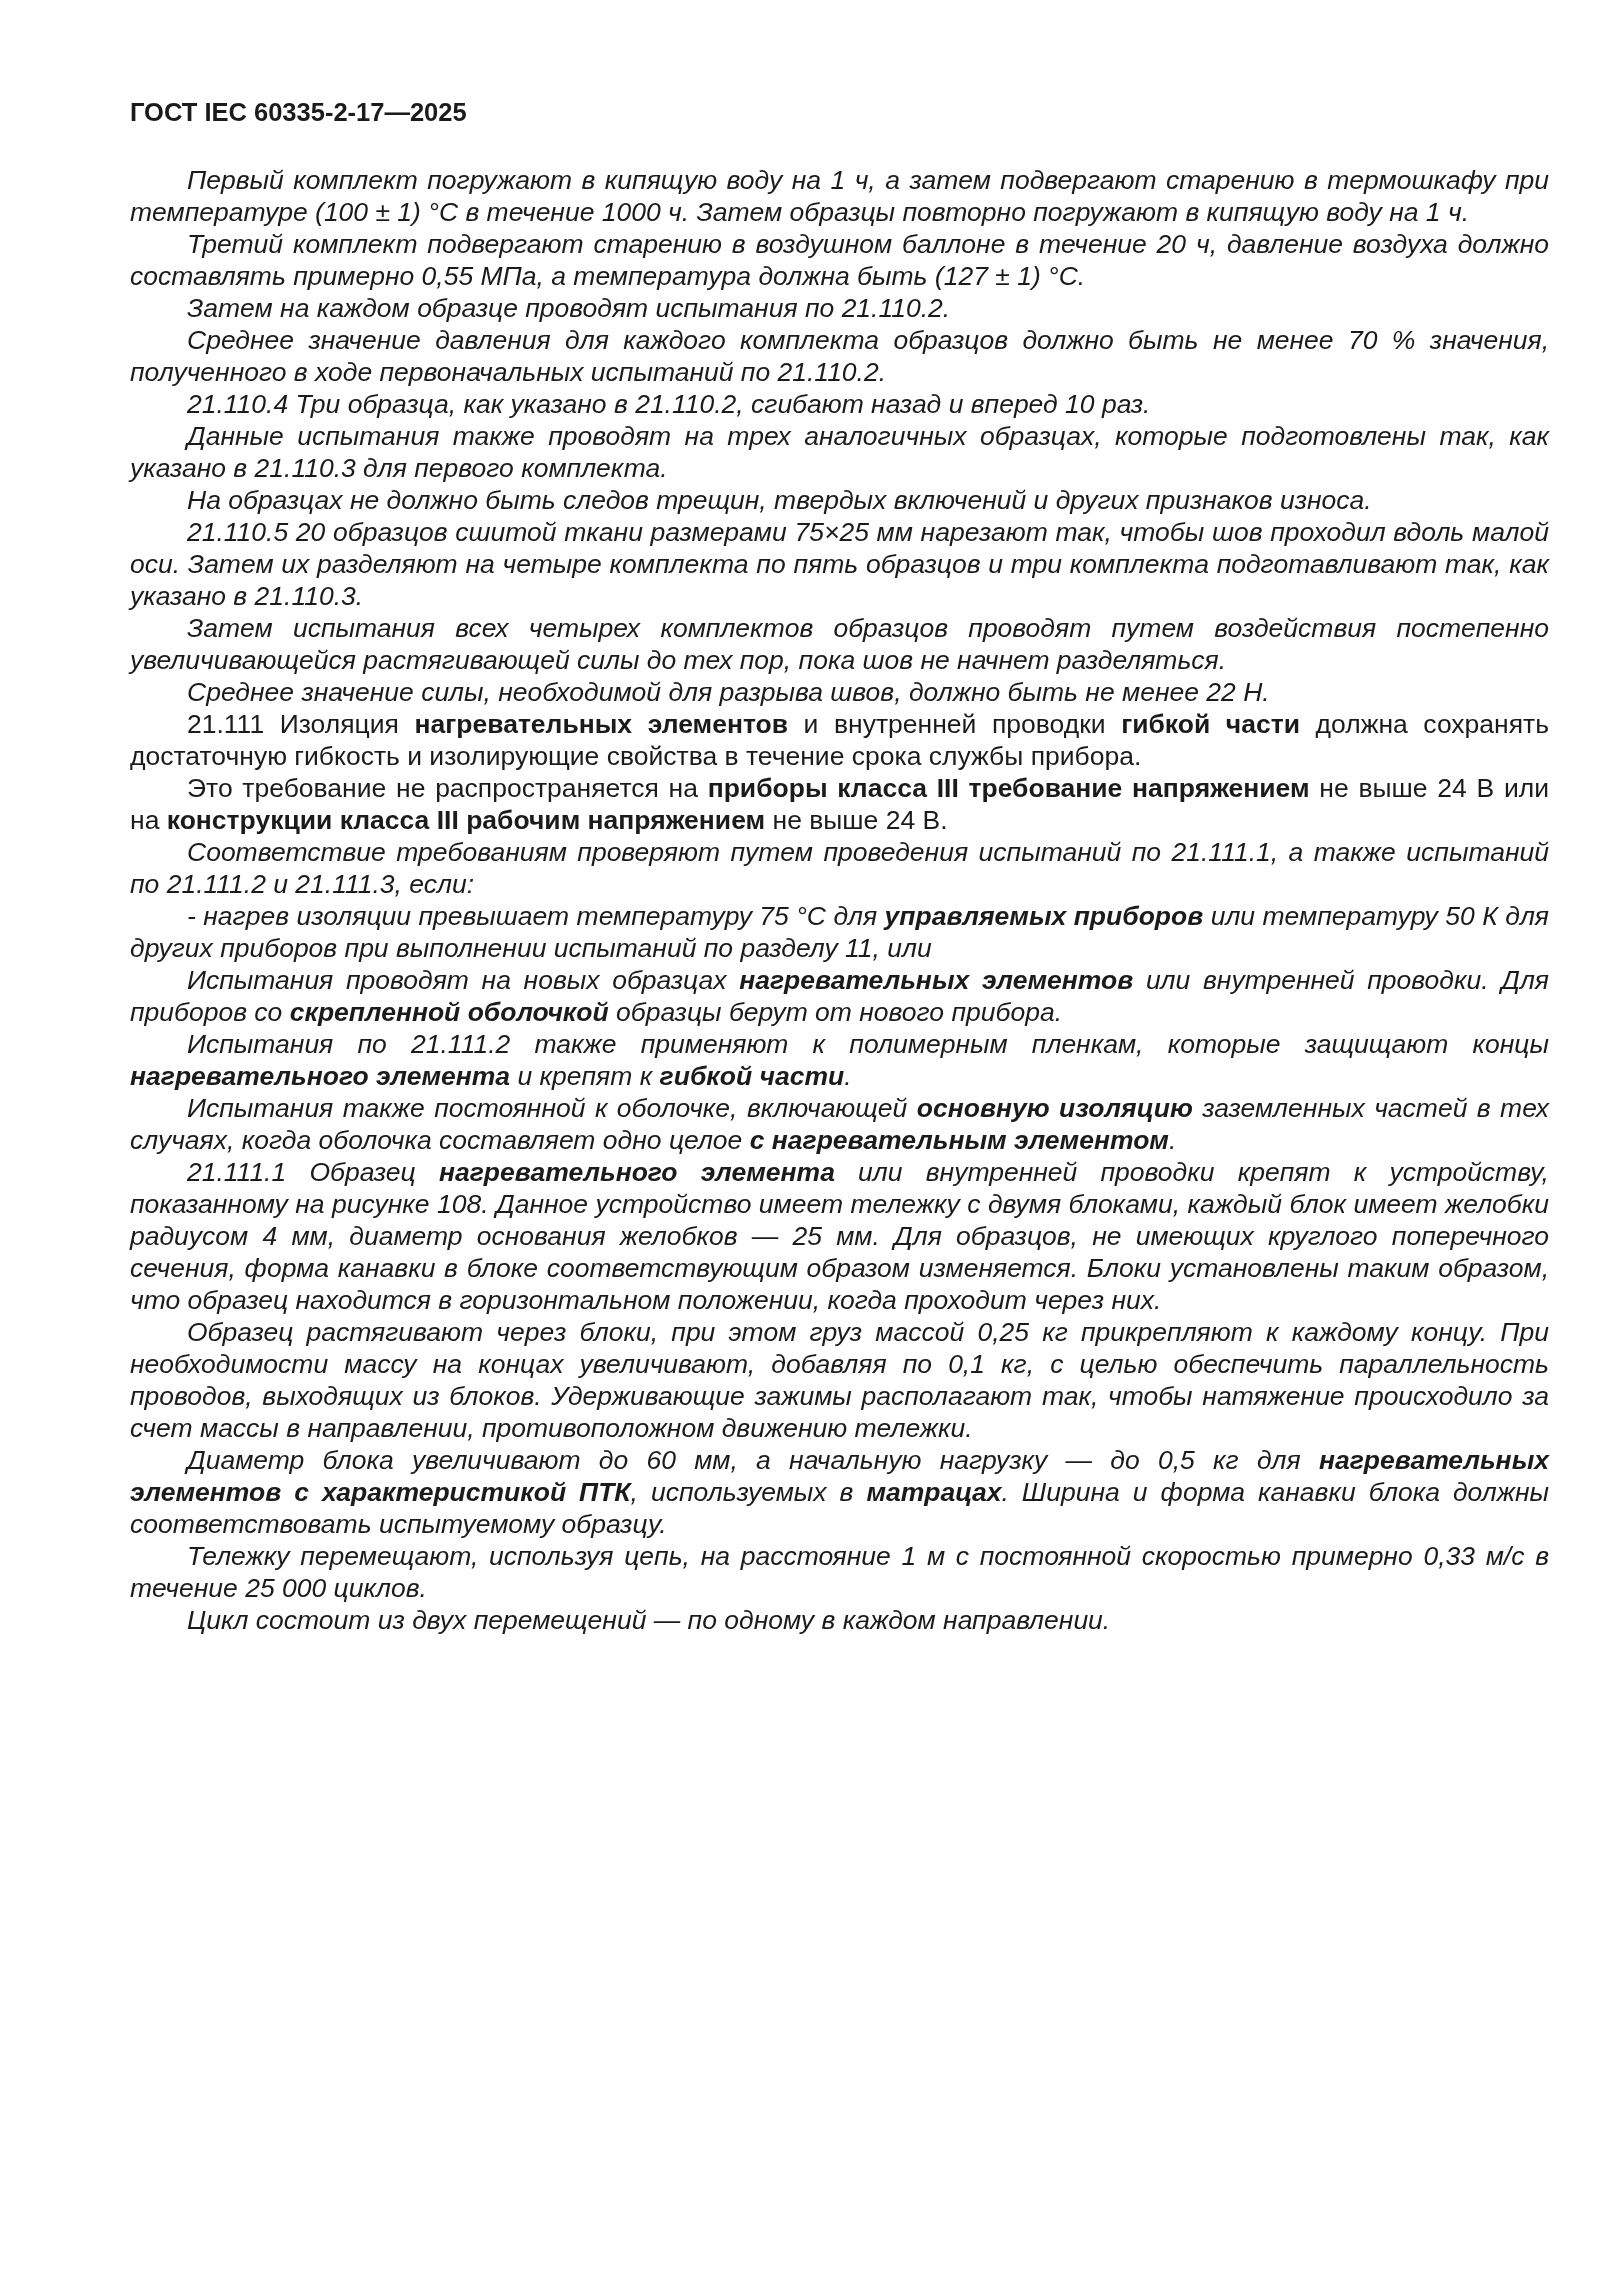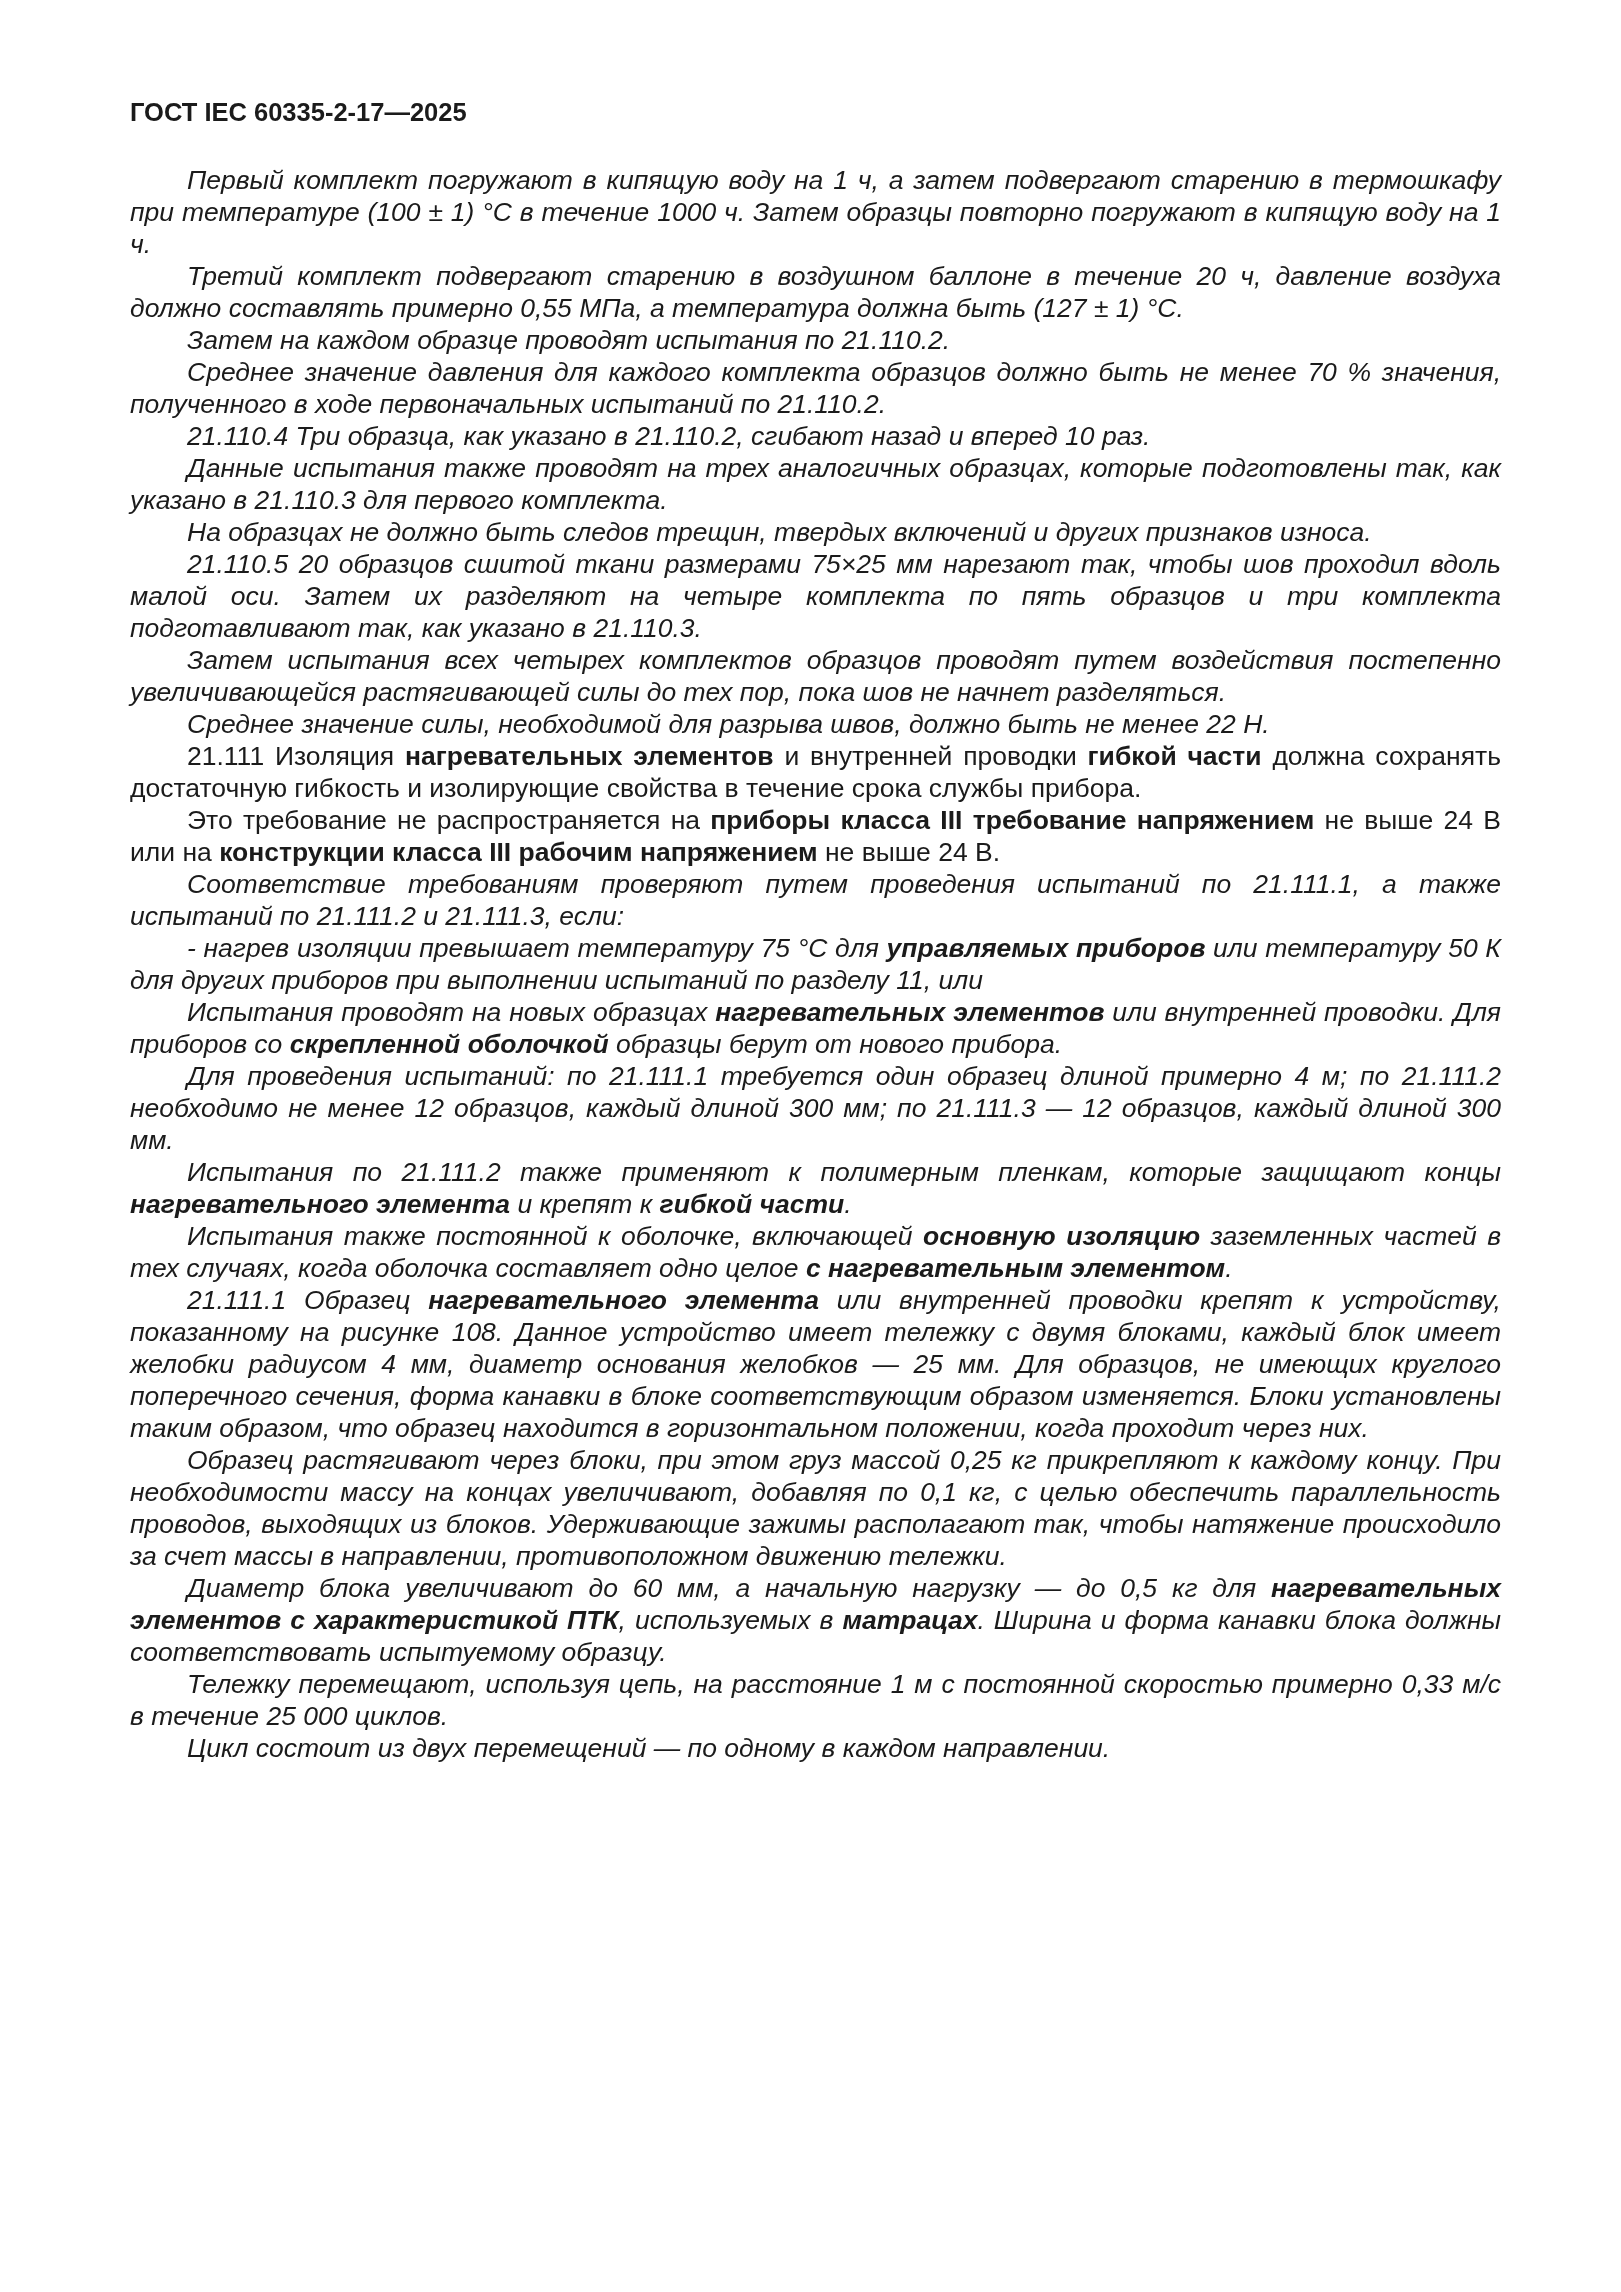--- a/index.html
+++ b/index.html
@@ -8,21 +8,21 @@
     background: #ffffff;
   }
   .page {
     position: relative;
     width: 1621px;
     height: 2293px;
     box-sizing: border-box;
     background: #ffffff;
     color: #1b1b1b;
     font-family: "Liberation Sans", sans-serif;
-    padding: 98px 120px 0 130px;
+    padding: 98px 72px 0 130px;
     overflow: hidden;
   }
   .doc-header {
     font-size: 25.5px;
     font-weight: bold;
     font-style: normal;
     margin-bottom: 37px;
     white-space: nowrap;
   }
   .doc-body p.para {
@@ -56,21 +56,20 @@
       <p class="para italic"><span>Данные испытания также проводят на трех аналогичных образцах, которые подготовлены так, как указано в 21.110.3 для первого комплекта.</span></p>
       <p class="para italic"><span>На образцах не должно быть следов трещин, твердых включений и других признаков износа.</span></p>
       <p class="para italic"><span>21.110.5 20 образцов сшитой ткани размерами 75×25 мм нарезают так, чтобы шов проходил вдоль малой оси. Затем их разделяют на четыре комплекта по пять образцов и три комплекта подготавливают так, как указано в 21.110.3.</span></p>
       <p class="para italic"><span>Затем испытания всех четырех комплектов образцов проводят путем воздействия постепенно увеличивающейся растягивающей силы до тех пор, пока шов не начнет разделяться.</span></p>
       <p class="para italic"><span>Среднее значение силы, необходимой для разрыва швов, должно быть не менее 22 Н.</span></p>
       <p class="para roman"><span>21.111 Изоляция </span><span class="bold">нагревательных элементов</span><span> и внутренней проводки </span><span class="bold">гибкой части</span><span> должна сохранять достаточную гибкость и изолирующие свойства в течение срока службы прибора.</span></p>
       <p class="para roman"><span>Это требование не распространяется на </span><span class="bold">приборы класса III требование напряжением</span><span> не выше 24 В или на </span><span class="bold">конструкции класса III рабочим напряжением</span><span> не выше 24 В.</span></p>
       <p class="para italic"><span>Соответствие требованиям проверяют путем проведения испытаний по 21.111.1, а также испытаний по 21.111.2 и 21.111.3, если:</span></p>
       <p class="para italic"><span>- нагрев изоляции превышает температуру 75 °С для </span><span class="bold">управляемых приборов</span><span> или температуру 50 К для других приборов при выполнении испытаний по разделу 11, или</span></p>
       <p class="para italic"><span>Испытания проводят на новых образцах </span><span class="bold">нагревательных элементов</span><span> или внутренней проводки. Для приборов со </span><span class="bold">скрепленной оболочкой</span><span> образцы берут от нового прибора.</span></p>
-      <p class="para italic"><span>Для проведения испытаний: по 21.111.1 требуется один образец длиной примерно 4 м; по 21.111.2 необходимо не менее 12 образцов, каждый длиной 300 мм; по 21.111.3 — 12 образцов, каждый длиной 300 мм.</span></p>
       <p class="para italic"><span>Испытания по 21.111.2 также применяют к полимерным пленкам, которые защищают концы </span><span class="bold">нагревательного элемента</span><span> и крепят к </span><span class="bold">гибкой части</span><span>.</span></p>
       <p class="para italic"><span>Испытания также постоянной к оболочке, включающей </span><span class="bold">основную изоляцию</span><span> заземленных частей в тех случаях, когда оболочка составляет одно целое </span><span class="bold">с нагревательным элементом</span><span>.</span></p>
       <p class="para italic"><span>21.111.1 Образец </span><span class="bold">нагревательного элемента</span><span> или внутренней проводки крепят к устройству, показанному на рисунке 108. Данное устройство имеет тележку с двумя блоками, каждый блок имеет желобки радиусом 4 мм, диаметр основания желобков — 25 мм. Для образцов, не имеющих круглого поперечного сечения, форма канавки в блоке соответствующим образом изменяется. Блоки установлены таким образом, что образец находится в горизонтальном положении, когда проходит через них.</span></p>
       <p class="para italic"><span>Образец растягивают через блоки, при этом груз массой 0,25 кг прикрепляют к каждому концу. При необходимости массу на концах увеличивают, добавляя по 0,1 кг, с целью обеспечить параллельность проводов, выходящих из блоков. Удерживающие зажимы располагают так, чтобы натяжение происходило за счет массы в направлении, противоположном движению тележки.</span></p>
       <p class="para italic"><span>Диаметр блока увеличивают до 60 мм, а начальную нагрузку — до 0,5 кг для </span><span class="bold">нагревательных элементов с характеристикой ПТК</span><span>, используемых в </span><span class="bold">матрацах</span><span>. Ширина и форма канавки блока должны соответствовать испытуемому образцу.</span></p>
       <p class="para italic"><span>Тележку перемещают, используя цепь, на расстояние 1 м с постоянной скоростью примерно 0,33 м/с в течение 25 000 циклов.</span></p>
       <p class="para italic"><span>Цикл состоит из двух перемещений — по одному в каждом направлении.</span></p>
     </div>
 
 </div>

